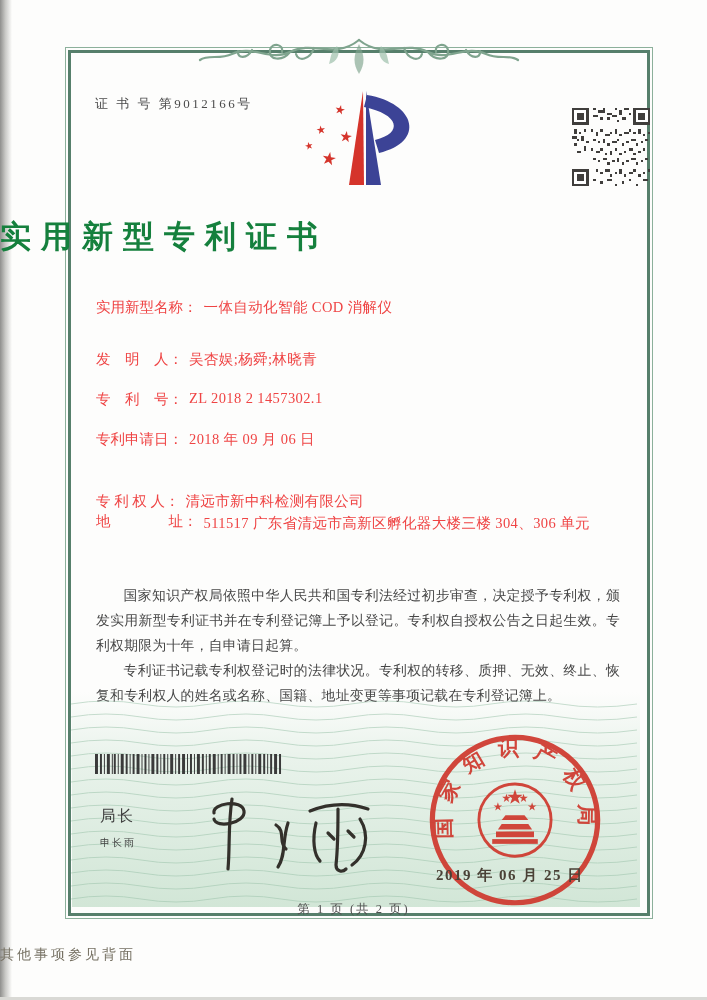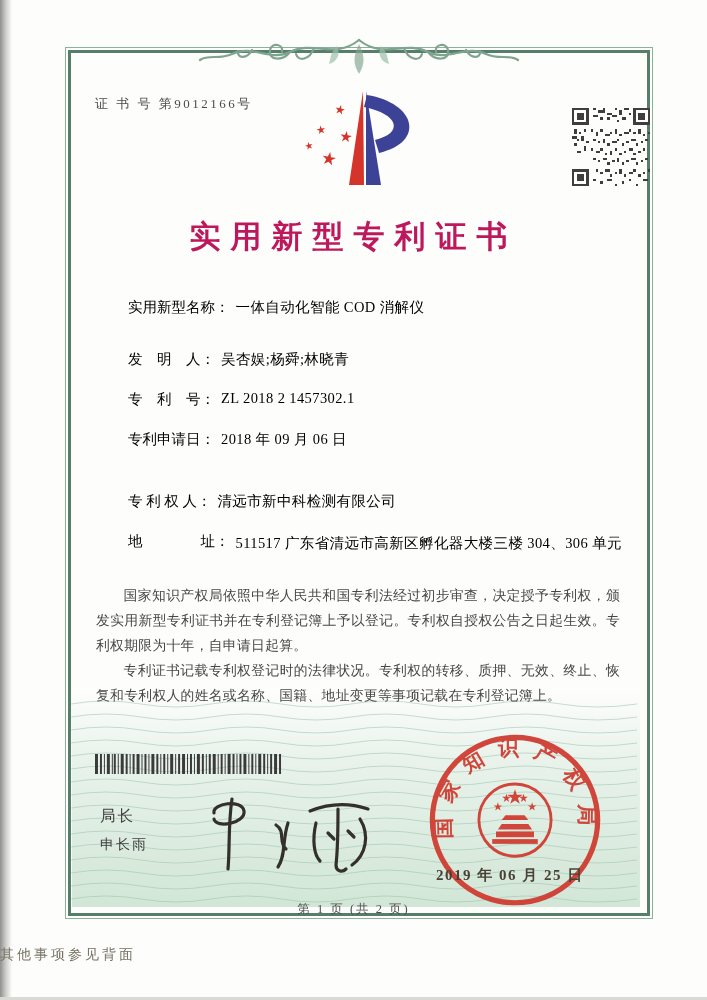--- a/index.html
+++ b/index.html
@@ -8,32 +8,32 @@
     background:#fdfdfc;overflow:hidden;
     font-family:"Liberation Serif","DejaVu Serif",serif;color:#3f3f3f;
   }
   .scan-edge-left{position:absolute;left:0;top:0;bottom:0;width:12px;
     background:linear-gradient(90deg,#8f8f8d 0%,#c9c9c6 45%,rgba(255,255,255,0) 100%);}
   .scan-edge-bottom{position:absolute;left:0;right:0;bottom:0;height:3px;background:#d9d9d5;}
   .frame{position:absolute;left:68px;top:50px;width:576px;height:860px;
     border:3px solid #567f6b;outline:1px solid #8cb09b;outline-offset:2px;}
   .abs{position:absolute;}
   .cert-no{left:95px;top:95px;font-size:13px;letter-spacing:2.5px;color:#4b4b4b;}
-  .title{left:0;top:216px;width:707px;text-align:center;font-size:31px;font-weight:700;
-    letter-spacing:10px;color:#be185d;}
-  .row{left:96px;width:530px;font-size:14.5px;color:#000000;margin-left:32px;}
+  .title{left:0;top:216px;width:707px;text-align:left;font-size:31px;font-weight:700;
+    letter-spacing:10px;color:#15803d;}
+  .row{left:96px;width:530px;font-size:14.5px;color:#ef4444;}
   .lbl{white-space:pre;display:inline-block;vertical-align:top;}
   .val{margin-left:6px;display:inline-block;vertical-align:top;letter-spacing:0.4px;}
   .val-wrap{width:418px;line-height:1.55;}
   .grant-no{position:absolute;left:294px;top:0;white-space:nowrap;}
   .paras{left:96px;top:583px;width:524px;}
   .paras p{margin:0;font-size:13.8px;line-height:1.82;text-indent:2em;color:#474747;
     text-align:justify;letter-spacing:0.3px;}
   .sig-title{left:100px;top:806px;font-size:15.5px;color:#3c3c3c;letter-spacing:2px;z-index:4;}
-  .sig-name{left:100px;top:836px;font-size:14px;color:#3c3c3c;letter-spacing:2px;z-index:4;}
+  .sig-name{left:100px;top:836px;font-size:10px;color:#3c3c3c;letter-spacing:2px;z-index:4;}
   .seal-date{left:436px;top:866px;font-size:15px;font-weight:600;color:#4a4136;
     letter-spacing:1.5px;z-index:5;}
   .page-foot{left:0;top:901px;width:707px;text-align:center;font-size:12.5px;
     letter-spacing:2px;color:#4f4f4f;z-index:4;}
   .back-note{left:0;top:946px;width:707px;text-align:left;font-size:14px;
     letter-spacing:3px;color:#767163;}
   .green-wash{left:72px;top:692px;width:568px;height:215px;z-index:1;
     background:linear-gradient(180deg,rgba(226,240,229,0) 0%,rgba(214,233,219,0.5) 30%,rgba(202,226,208,0.85) 100%);}
   .z2{z-index:2;} .z3{z-index:3;}
 </style>
@@ -225,21 +225,21 @@
   </div>
   <div class="abs row z2" style="top:390px">
     <span class="lbl">专　利　号：</span><span class="val">ZL 2018 2 1457302.1</span>
   </div>
   <div class="abs row z2" style="top:430px">
     <span class="lbl">专利申请日：</span><span class="val">2018 年 09 月 06 日</span>
   </div>
   <div class="abs row z2" style="top:492px">
     <span class="lbl">专 利 权 人：</span><span class="val">清远市新中科检测有限公司</span>
   </div>
-  <div class="abs row z2" style="top:532px">
+  <div class="abs row z2" style="top:512px">
     <span class="lbl">地　　　　址：</span><span class="val val-wrap">511517 广东省清远市高新区孵化器大楼三楼 304、306 单元</span>
   </div>
 
   <div class="abs paras z2">
     <p>国家知识产权局依照中华人民共和国专利法经过初步审查，决定授予专利权，颁发实用新型专利证书并在专利登记簿上予以登记。专利权自授权公告之日起生效。专利权期限为十年，自申请日起算。</p>
     <p>专利证书记载专利权登记时的法律状况。专利权的转移、质押、无效、终止、恢复和专利权人的姓名或名称、国籍、地址变更等事项记载在专利登记簿上。</p>
   </div>
 
   <svg class="abs z3" style="left:95px;top:754px" width="188" height="20" viewBox="0 0 190 18" preserveAspectRatio="none">
     <g fill="#3a3a3a">

